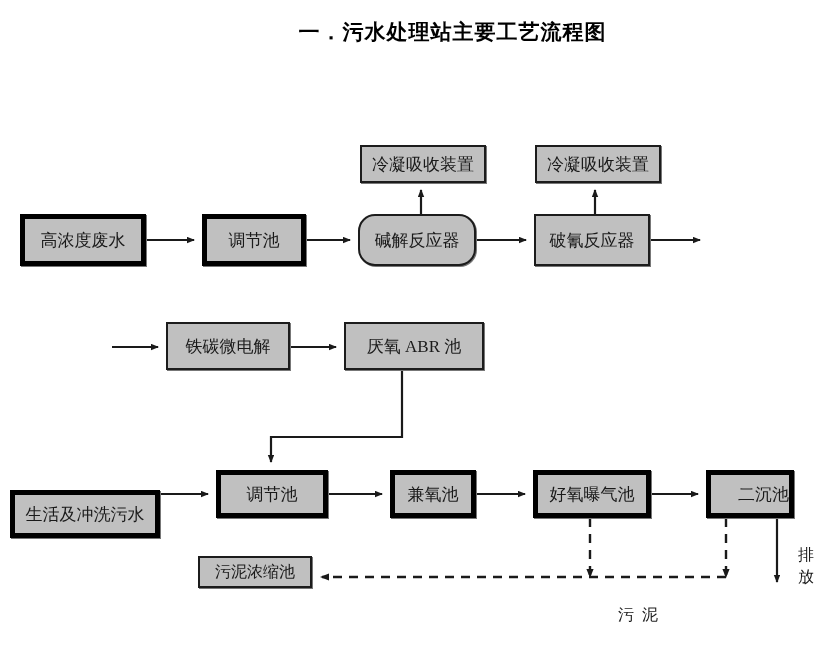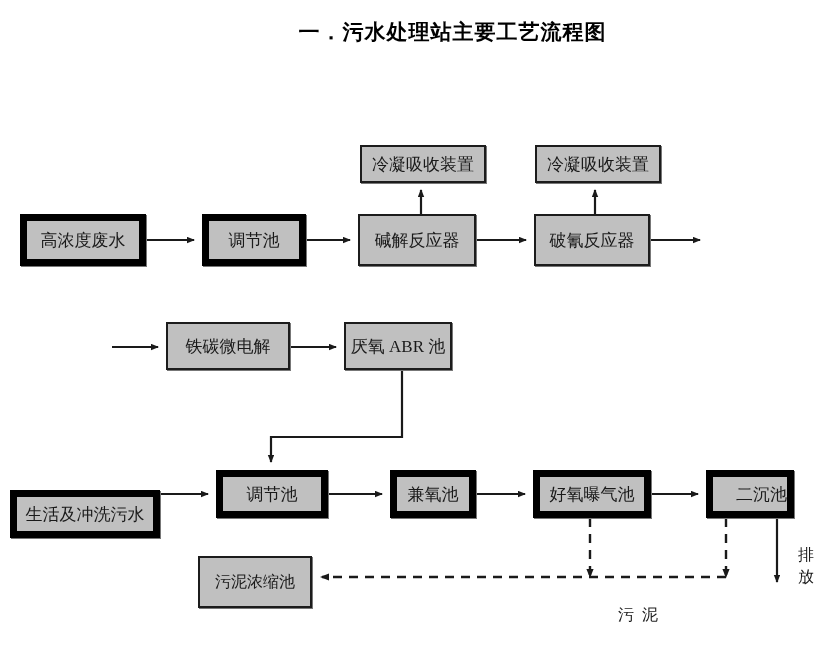--- a/index.html
+++ b/index.html
@@ -30,21 +30,21 @@
   .canvas {
     position: absolute;
     left: 0;
     top: 0;
     width: 831px;
     height: 661px;
   }
   .node {
     position: absolute;
     background: #c0c0c0;
-    border: 7px solid #000000;
+    border: 5px solid #000000;
     box-sizing: border-box;
     display: flex;
     align-items: center;
     justify-content: center;
     color: #1a1a1a;
     font-size: 17px;
     white-space: nowrap;
     box-shadow: 1px 1px 0 #777;
   }
   .node.thick { border-width: 2px; border-color: #1c1c1c; }
@@ -108,57 +108,57 @@
     <line x1="726" y1="577" x2="322" y2="577" marker-end="url(#arrowd)"></line>
   </g>
 </svg>
 
 <div class="node" style="left:20px;  top:214px; width:126px; height:52px;">
     <span>高浓度废水</span>
   </div>
 <div class="node" style="left:202px; top:214px; width:104px; height:52px;">
     <span>调节池</span>
   </div>
-<div class="node thick" style="left:358px; top:214px; width:118px; height:52px;">
+<div class="node thick" style="left:358px; top:214px; width:118px; height:52px;border-radius:17px;">
     <span>碱解反应器</span>
   </div>
 <div class="node thick" style="left:534px; top:214px; width:116px; height:52px;">
     <span>破氰反应器</span>
   </div>
 <div class="node thick" style="left:360px; top:145px; width:126px; height:38px;">
     <span>冷凝吸收装置</span>
   </div>
 <div class="node thick" style="left:535px; top:145px; width:126px; height:38px;">
     <span>冷凝吸收装置</span>
   </div>
 
 <div class="node thick" style="left:166px; top:322px; width:124px; height:48px;">
     <span>铁碳微电解</span>
   </div>
-<div class="node thick" style="left:344px; top:322px; width:108px; height:48px;">
+<div class="node thick" style="left:344px; top:322px; width:140px; height:48px;">
     <span>厌氧 ABR 池</span>
   </div>
 
 <div class="node" style="left:10px;  top:470px; width:150px; height:48px;margin-top:20px;">
     <span>生活及冲洗污水</span>
   </div>
 <div class="node" style="left:216px; top:470px; width:112px; height:48px;">
     <span>调节池</span>
   </div>
 <div class="node" style="left:390px; top:470px; width:86px;  height:48px;">
     <span>兼氧池</span>
   </div>
 <div class="node" style="left:533px; top:470px; width:118px; height:48px;font-family:Liberation Mono, monospace;">
     <span>好氧曝气池</span>
   </div>
 <div class="node" style="left:706px; top:470px; width:88px;  height:48px;justify-content:flex-end;">
     <span>二沉池</span>
   </div>
 
-<div class="node thick" style="left:198px; top:556px; width:114px; height:52px; font-size:16px;">
+<div class="node thick" style="left:198px; top:556px; width:114px; height:32px; font-size:16px;">
     <span>污泥浓缩池</span>
   </div>
 
 <div class="free-label" style="left:618px; top:605px;">污  泥</div>
 <div class="vert-label" style="left:797px; top:544px;">
     <div>排</div>
     <div>放</div>
   </div>
 
 </body></html>

